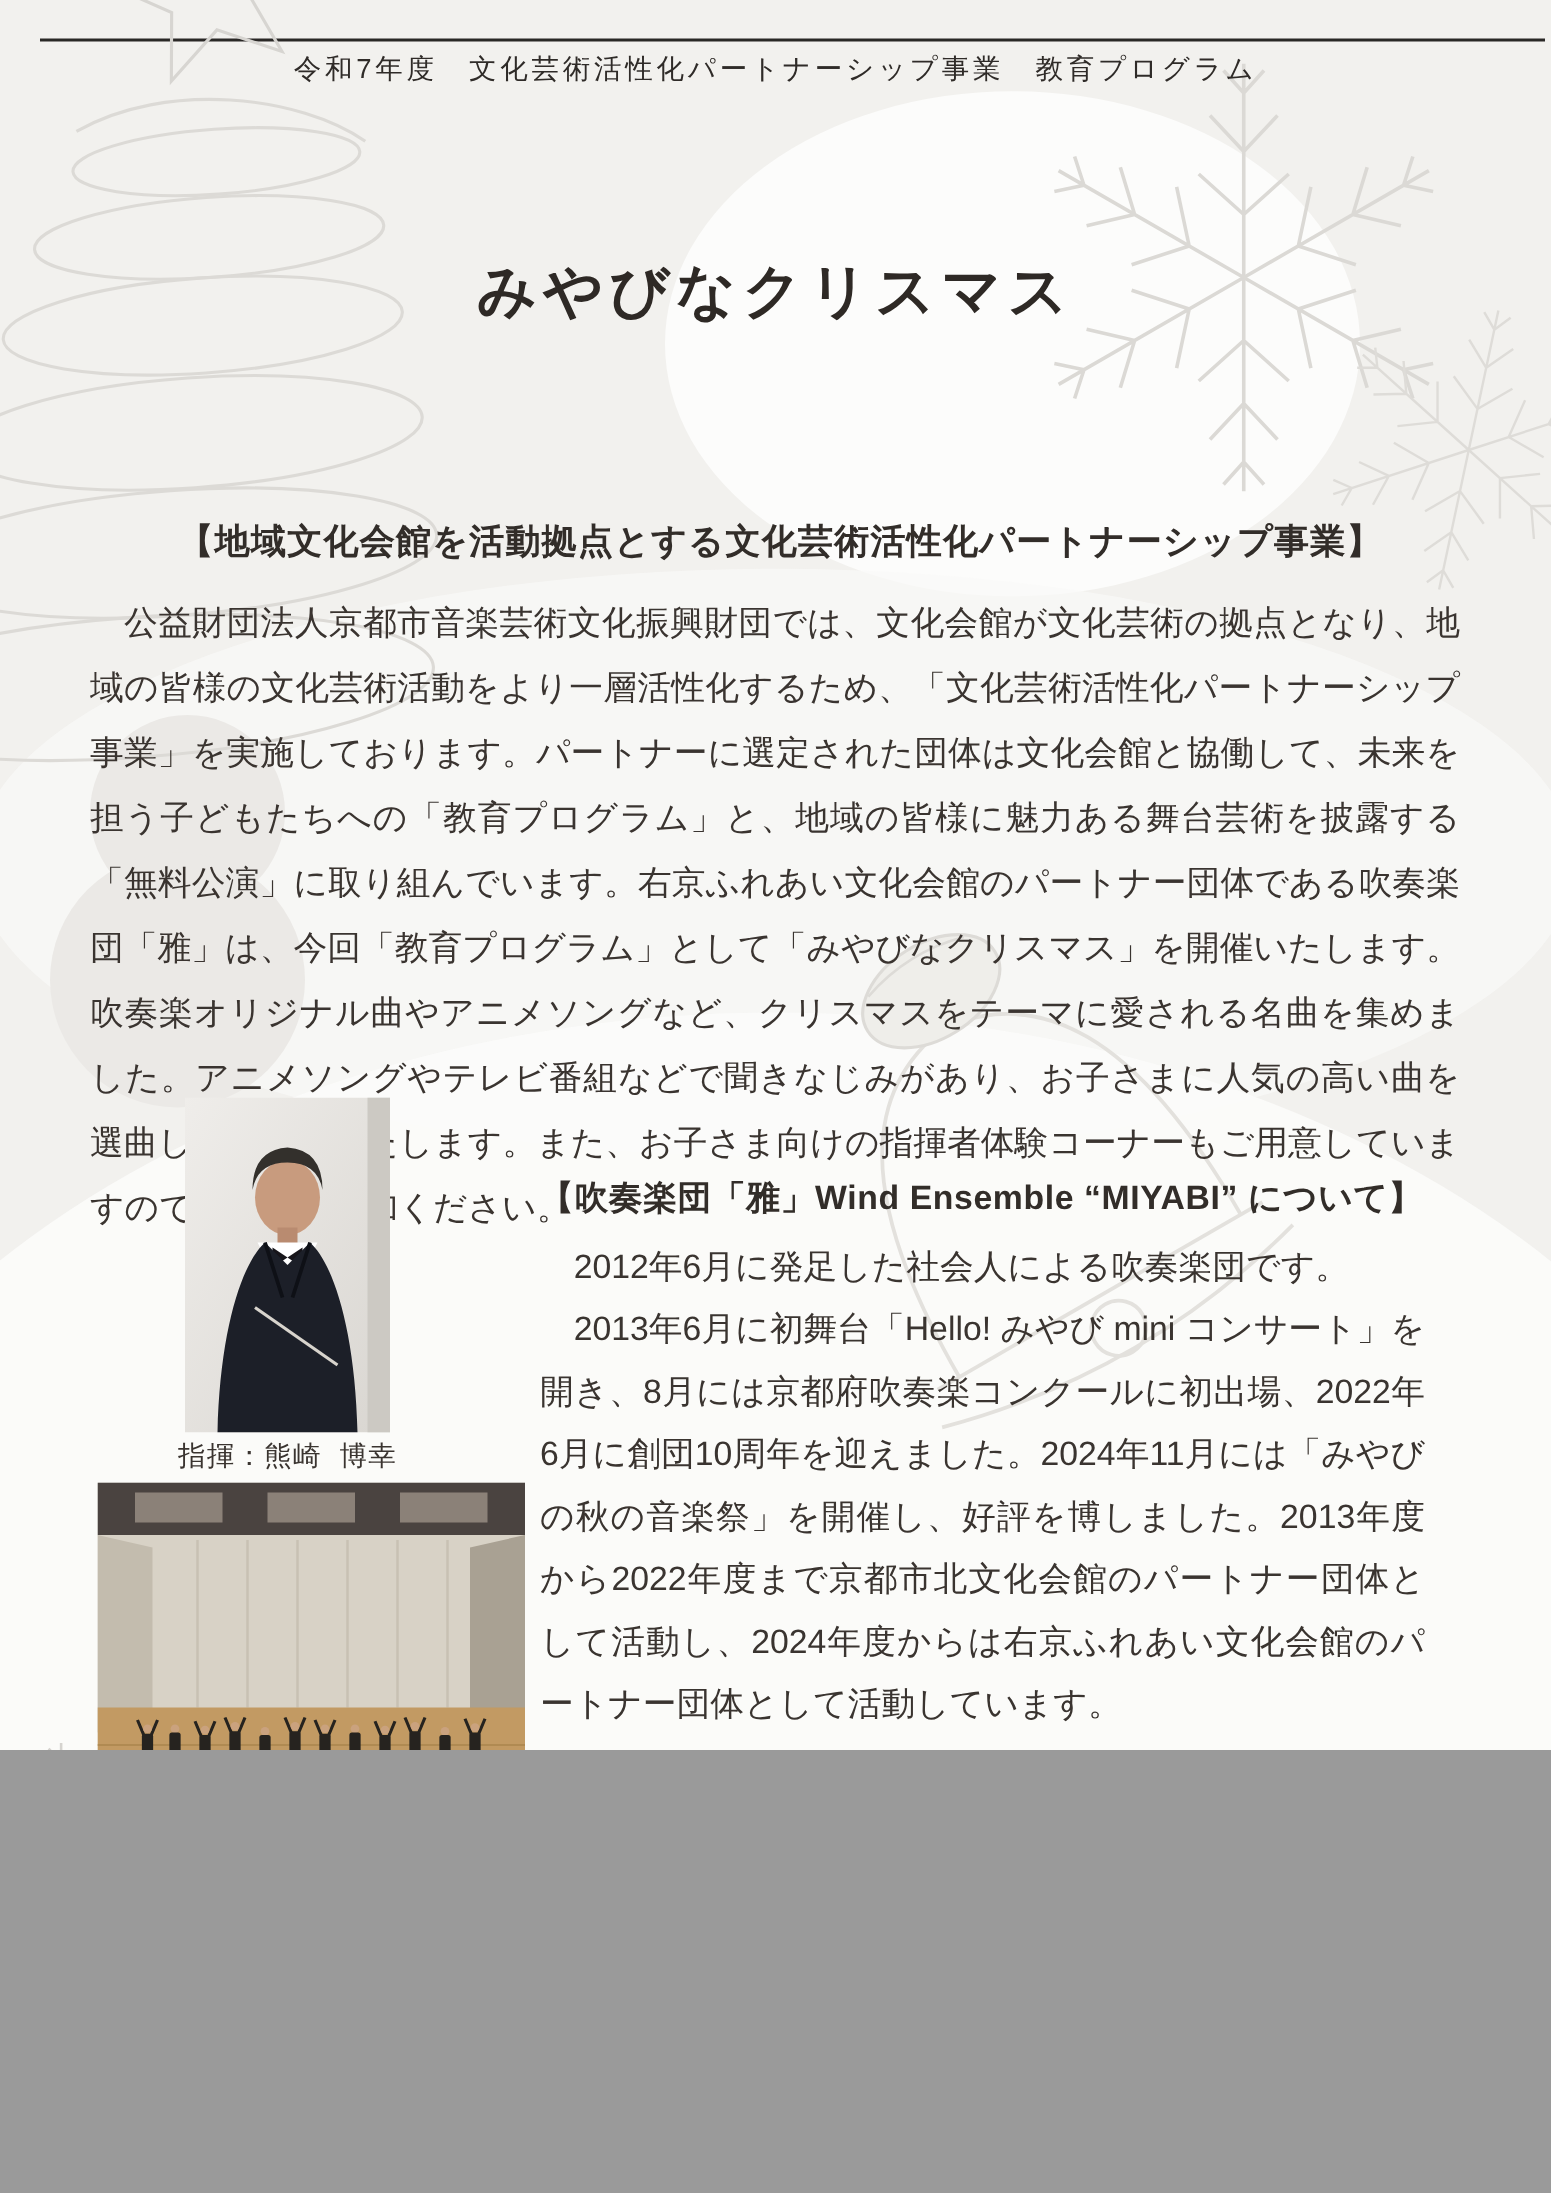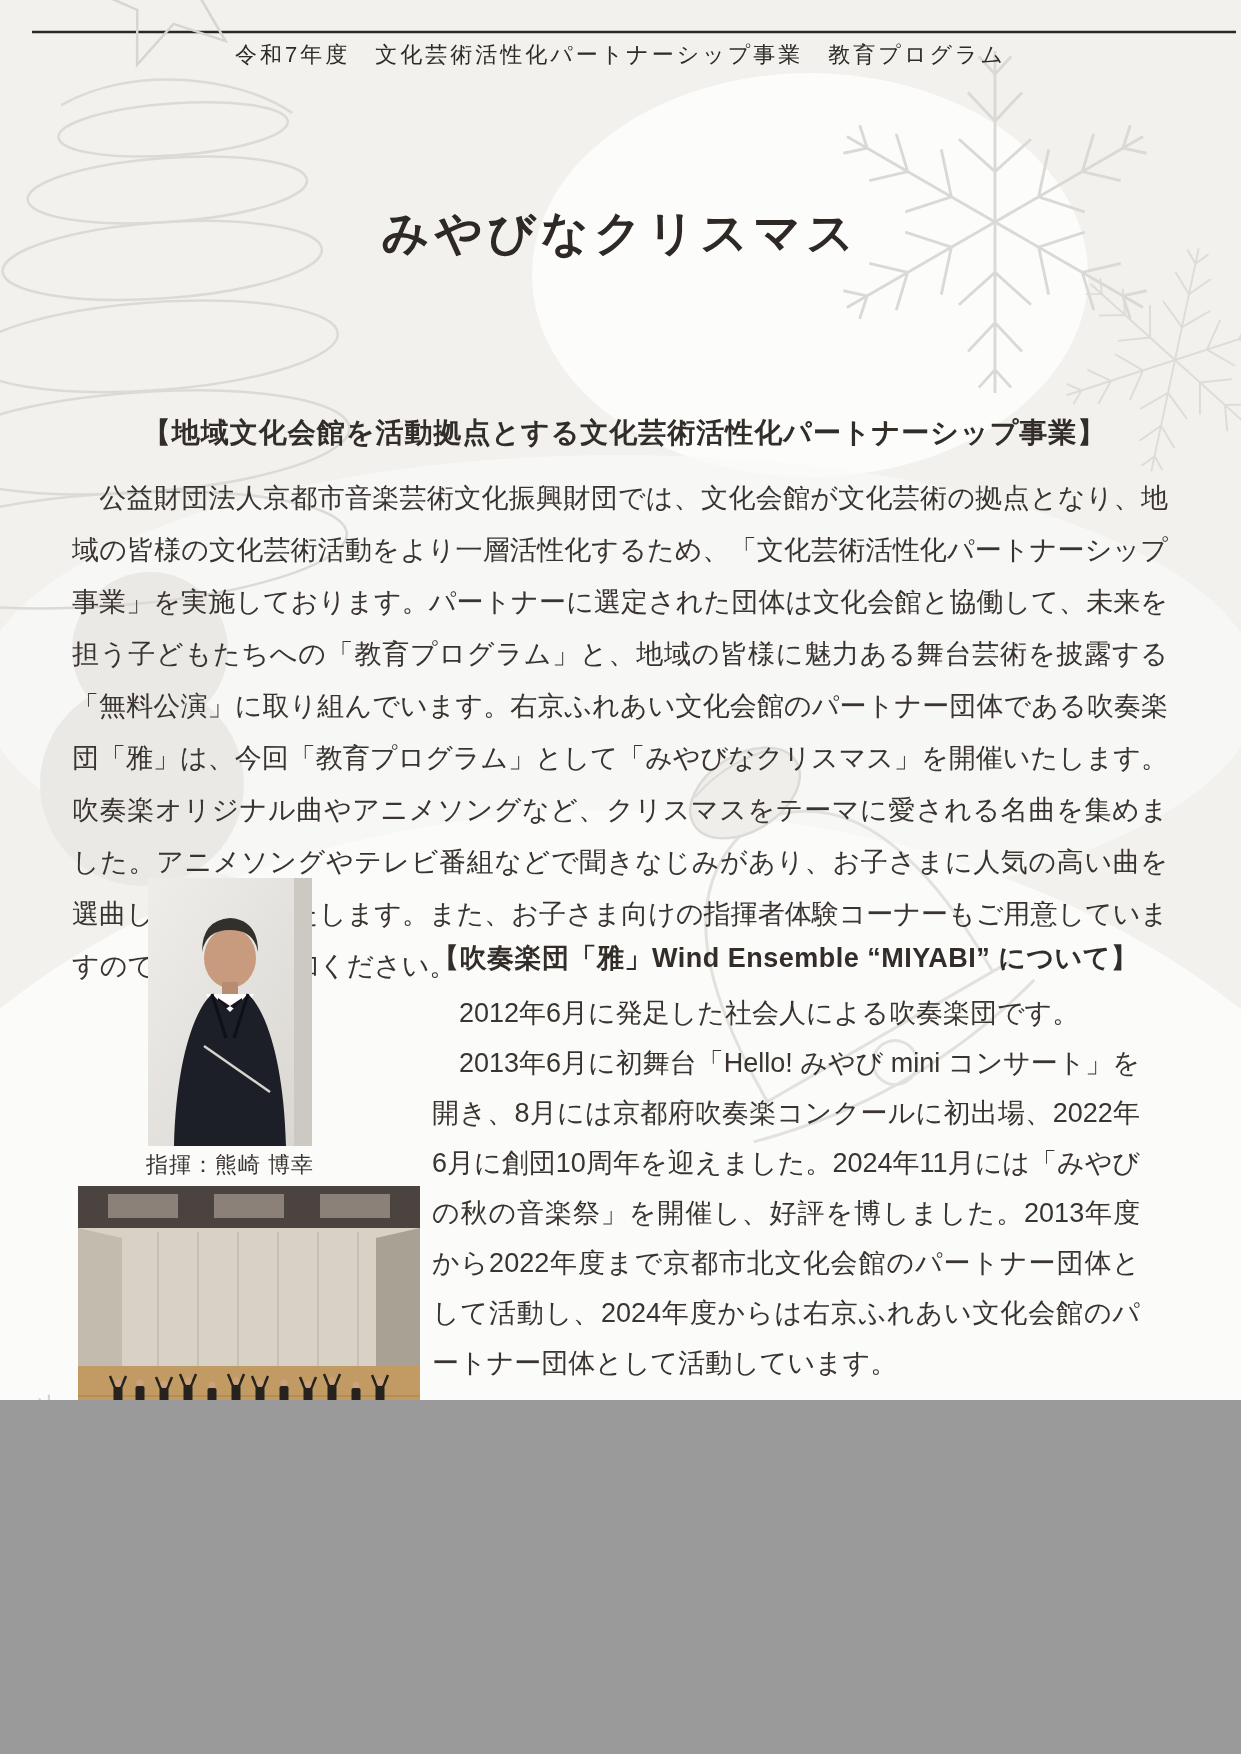--- a/index.html
+++ b/index.html
@@ -27,21 +27,21 @@
     font-size:28px;font-weight:bold;letter-spacing:1px;color:#322d29;
   }
   .s1-body{
     position:absolute;top:472px;left:72px;width:1096px;margin:0;
     font-size:27px;line-height:52px;text-align:justify;color:#3a3430;
   }
   .portrait{position:absolute;left:148px;top:878px;width:164px;height:268px;}
   .portrait svg,.orchestra svg,.qr svg,.logo-mark svg{display:block;width:100%;height:100%;}
   .caption{
     position:absolute;left:118px;top:1150px;width:224px;text-align:center;
-    font-size:22px;color:#3a3430;letter-spacing:1px;
+    font-size:22px;color:#3a3430;letter-spacing:1px;font-family:Liberation Mono, monospace;
   }
   .orchestra{position:absolute;left:78px;top:1186px;width:342px;height:352px;}
   .col-right{position:absolute;left:432px;top:940px;width:708px;}
   .s2-heading{
     margin:0 0 12px 0;font-size:27px;font-weight:bold;color:#322d29;
     white-space:nowrap;letter-spacing:0.5px;
   }
   .col-right p{margin:0;font-size:27px;line-height:50px;text-align:justify;color:#3a3430;}
   .footer{position:absolute;left:288px;top:1578px;display:flex;gap:58px;}
   .qr-item{display:flex;flex-direction:column;align-items:center;gap:9px;width:86px;}

